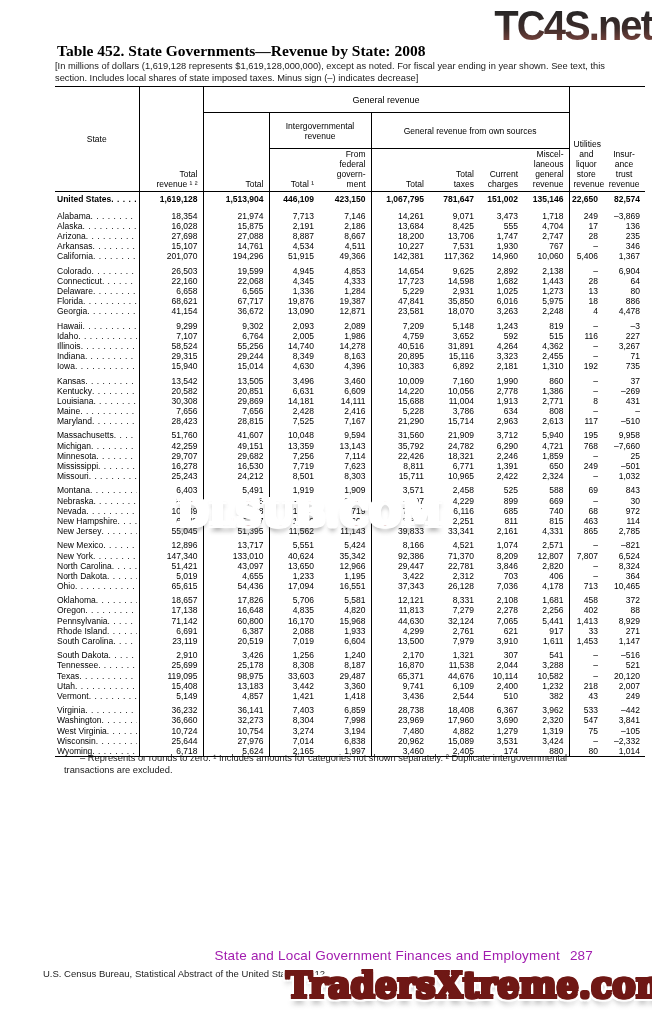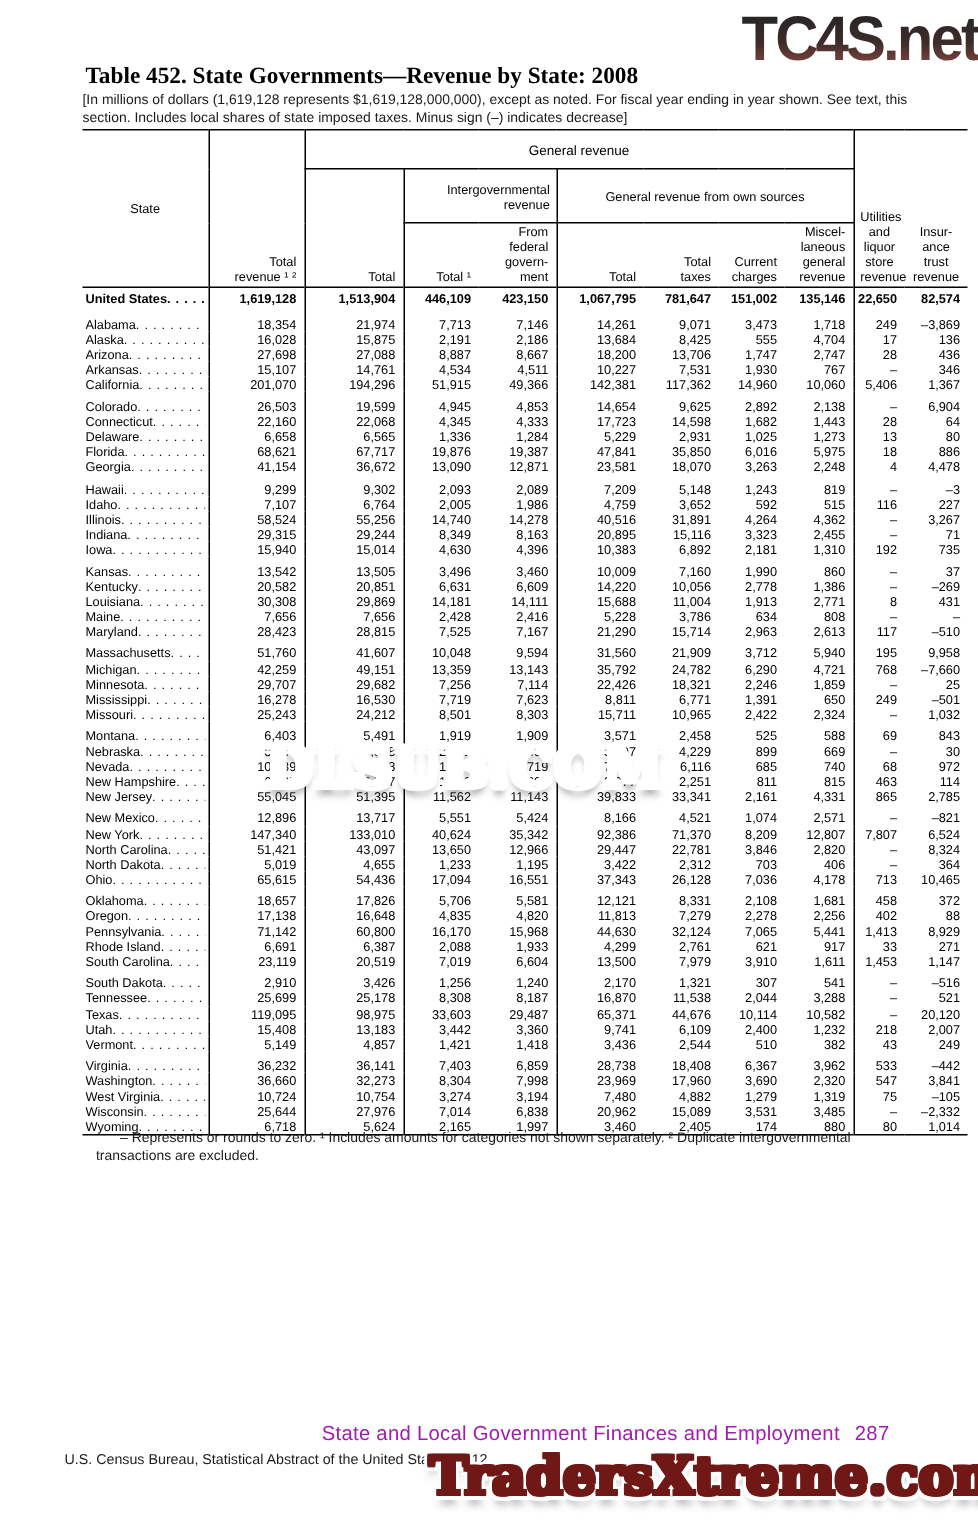--- a/index.html
+++ b/index.html
@@ -19,21 +19,21 @@
             border-top:1px solid #000;border-bottom:1px solid #000;}
   col.w0{width:84px}col.w1{width:64px}col.w2{width:66px}col.w3{width:50px}col.w4{width:52px}
   col.w5{width:58px}col.w6{width:50px}col.w7{width:44px}col.w8{width:46px}col.w9{width:34px}col.w10{width:42px}
   .tbl th{font-weight:normal;padding:4px;white-space:pre-line;}
   .tbl thead{border-bottom:1px solid #000;}
   th.state{text-align:center;vertical-align:middle;border-right:1px solid #000;}
   th.br{border-right:1px solid #000;}
   th.totrev{text-align:right;vertical-align:bottom;padding:0 5px 2px 0;border-right:1px solid #000;}
   th.genrev{text-align:center;vertical-align:middle;border-right:1px solid #000;border-bottom:1px solid #000;height:17px;font-size:9px;}
   th.tallcap{text-align:center;vertical-align:bottom;padding-bottom:2px;line-height:10px;}
-  th.igbox{text-align:right;vertical-align:middle;border-right:1px solid #000;border-bottom:1px solid #000;height:27px;line-height:10px;}
+  th.igbox{text-align:center;vertical-align:middle;border-right:1px solid #000;border-bottom:1px solid #000;height:27px;line-height:10px;}
   th.ownbox{text-align:center;vertical-align:middle;border-right:1px solid #000;border-bottom:1px solid #000;}
   th.colcap{text-align:right;vertical-align:bottom;padding:0 5px 2px 0;line-height:10px;height:38px;}
   th.subtot{text-align:right;vertical-align:bottom;padding:0 5px 2px 0;border-right:1px solid #000;}
 
   .tbl td{padding:0 5px 0 0;text-align:right;line-height:10.1px;overflow:hidden;white-space:nowrap;}
   td.c0{padding:0 2px 0 2px;border-right:1px solid #000;text-align:left;}
   td.c1,td.c2,td.c4,td.c8{border-right:1px solid #000;}
   tbody.us td{font-weight:bold;padding-top:2px;padding-bottom:2px;}
   tbody.g tr:first-child td{padding-top:4.5px;}
   .lead{display:flex;overflow:hidden;}
@@ -199,21 +199,21 @@
           </td>
           <td class="c1">27,698</td>
           <td class="c2">27,088</td>
           <td class="c3">8,887</td>
           <td class="c4">8,667</td>
           <td class="c5">18,200</td>
           <td class="c6">13,706</td>
           <td class="c7">1,747</td>
           <td class="c8">2,747</td>
           <td class="c9">28</td>
-          <td class="c10">436</td>
+          <td class="c10">235</td>
         </tr>
         <tr>
           <td class="c0">
             <div class="lead">
               <span class="nm">Arkansas</span>
               <span class="dots"> . . . . . . . . . . . . . . . . . . . . . . . . . . . . . . . . . . . . . . . .</span>
             </div>
           </td>
           <td class="c1">15,107</td>
           <td class="c2">14,761</td>
@@ -1043,21 +1043,21 @@
               <span class="dots"> . . . . . . . . . . . . . . . . . . . . . . . . . . . . . . . . . . . . . . . .</span>
             </div>
           </td>
           <td class="c1">25,644</td>
           <td class="c2">27,976</td>
           <td class="c3">7,014</td>
           <td class="c4">6,838</td>
           <td class="c5">20,962</td>
           <td class="c6">15,089</td>
           <td class="c7">3,531</td>
-          <td class="c8">3,485</td>
+          <td class="c8">3,424</td>
           <td class="c9">–</td>
           <td class="c10">–2,332</td>
         </tr>
         <tr>
           <td class="c0">
             <div class="lead">
               <span class="nm">Wyoming</span>
               <span class="dots"> . . . . . . . . . . . . . . . . . . . . . . . . . . . . . . . . . . . . . . . .</span>
             </div>
           </td>

